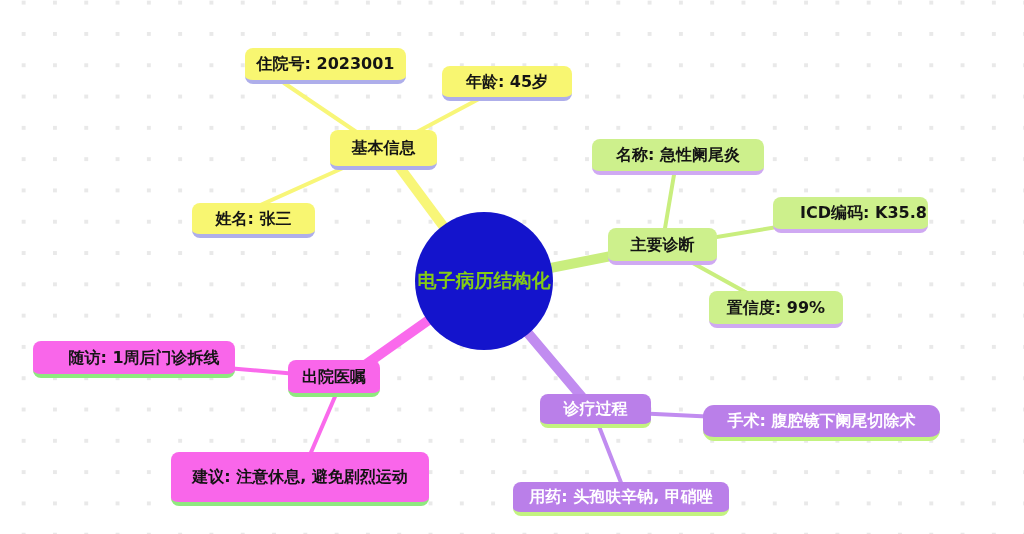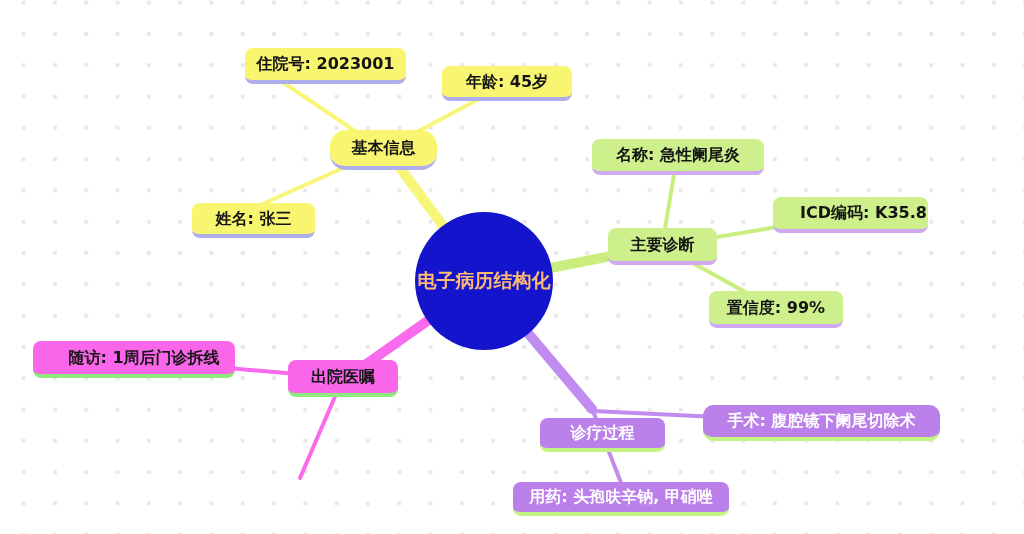--- a/index.html
+++ b/index.html
@@ -33,21 +33,21 @@
   
   .y{background:#f8f671;border-bottom:4px solid #aeaeea;}
   
   .g{background:#cdf08c;border-bottom:4px solid #cfa9f2;}
   
   .p{background:#f966ea;border-bottom:4px solid #8fe97f;}
   
   .v{background:#ba7fe9;border-bottom:4px solid #c3f380;color:#ffffff;}
   .root{
     width:138px;height:138px;border-radius:50%;
-    background:#1414cc;color:#fdba74;
+    background:#1414cc;color:#84cc16;
     font-size:19px;font-weight:bold;
   }
 </style>
 </head>
 <body>
 
 <div class="canvas">
 
   <svg class="links">
 
@@ -66,30 +66,31 @@
 
     <line x1="343" y1="378" x2="134" y2="360" stroke="#fa6aec" stroke-width="4" stroke-linecap="round"></line>
     <line x1="343" y1="378" x2="300" y2="478" stroke="#fa6aec" stroke-width="4" stroke-linecap="round"></line>
 
     <line x1="593" y1="411" x2="821" y2="422" stroke="#c18cf0" stroke-width="4" stroke-linecap="round"></line>
     <line x1="593" y1="411" x2="627" y2="498" stroke="#c18cf0" stroke-width="4" stroke-linecap="round"></line>
   </svg>
 
   <div class="node y" style="left:197px;top:48px;width:161px;height:36px;margin-left:48px;">住院号: 2023001</div>
   <div class="node y" style="left:442px;top:66px;width:130px;height:35px;">年龄: 45岁</div>
-  <div class="node y" style="left:330px;top:130px;width:107px;height:40px;border-radius:16px;">基本信息</div>
+  <div class="node y" style="left:330px;top:130px;width:107px;height:40px;">基本信息</div>
   <div class="node y" style="left:192px;top:191px;width:123px;height:35px;margin-top:12px;">姓名: 张三</div>
 
   <div class="node g" style="left:592px;top:139px;width:172px;height:36px;">名称: 急性阑尾炎</div>
   <div class="node g" style="left:773px;top:197px;width:155px;height:36px;padding-left:26px;">ICD编码: K35.8</div>
   <div class="node g" style="left:608px;top:228px;width:109px;height:37px;">主要诊断</div>
   <div class="node g" style="left:709px;top:291px;width:134px;height:37px;">置信度: 99%</div>
 
   <div class="node root" style="left:415px;top:212px;">电子病历结构化</div>
 
   <div class="node p" style="left:33px;top:341px;width:202px;height:37px;padding-left:20px;">随访: 1周后门诊拆线</div>
-  <div class="node p" style="left:288px;top:360px;width:110px;height:37px;">出院医嘱</div>
+  <div class="node p" style="left:288px;top:360px;width:92px;height:37px;">出院医嘱</div>
+  <div class="node p wrap" style="left:171px;top:452px;width:258px;height:54px;padding:0 14px;">建议: 注意休息, 避免剧烈运动</div>
 
-  <div class="node v" style="left:540px;top:394px;width:125px;height:34px;margin-top:24px;">诊疗过程</div>
+  <div class="node v" style="left:540px;top:394px;width:111px;height:34px;">诊疗过程</div>
   <div class="node v" style="left:703px;top:405px;width:237px;height:36px;border-radius:11px;">手术: 腹腔镜下阑尾切除术</div>
   <div class="node v" style="left:513px;top:482px;width:216px;height:34px;">用药: 头孢呋辛钠, 甲硝唑</div>
 
 </div>
 
 </body></html>

